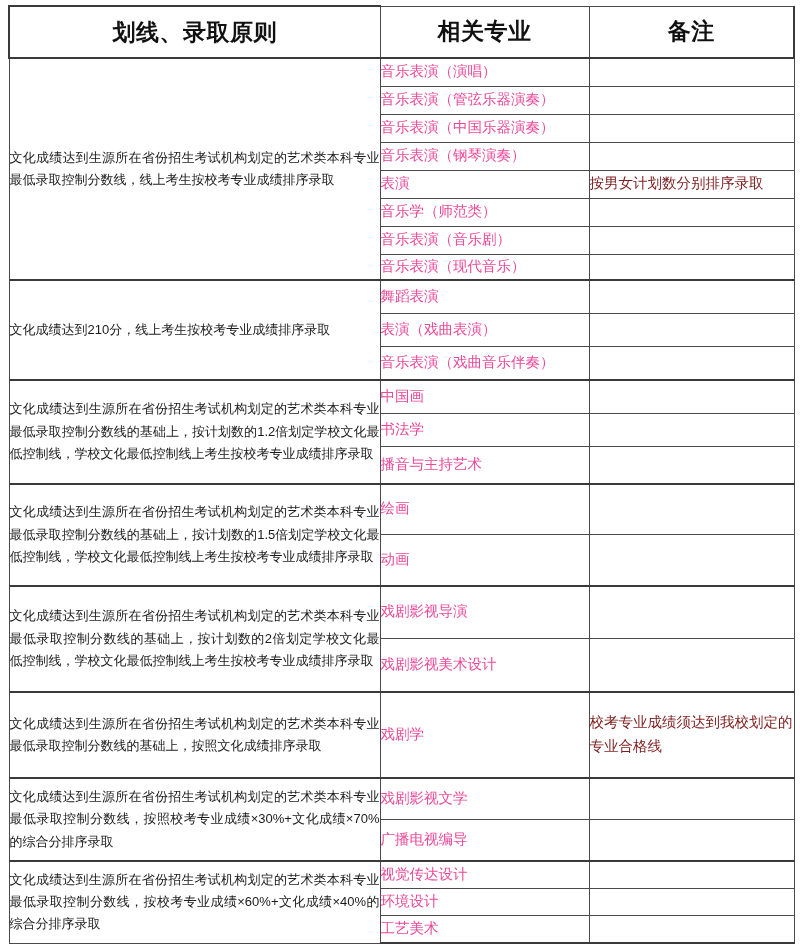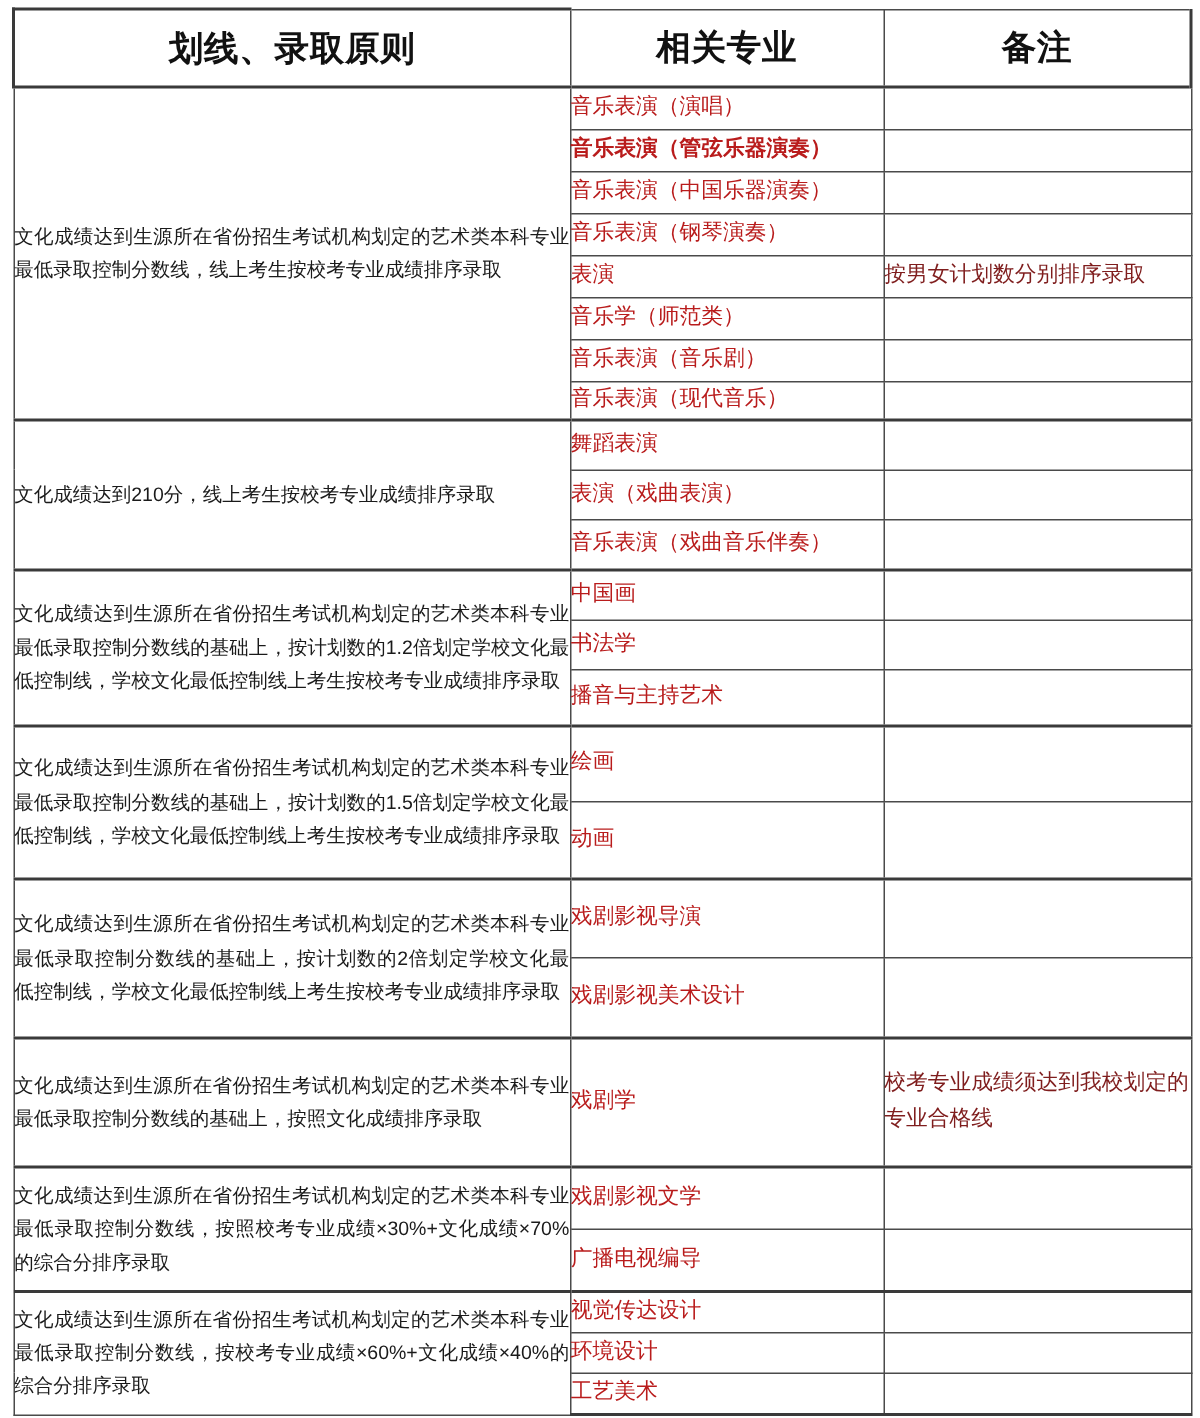--- a/index.html
+++ b/index.html
@@ -62,21 +62,21 @@
     line-height: 1.72;
     text-align: justify;
     text-justify: inter-ideograph;
     border-left: 2px solid #3a3a3a;
     color: #1a1a1a;
   }
   td.major-cell {
     padding: 2px 6px 2px 9px;
     font-size: 14.5px;
     line-height: 1.5;
-    color: #b91c1c;
+    color: #ec4899;
   }
   td.note-cell {
     padding: 2px 8px 2px 10px;
     font-size: 14.5px;
     line-height: 1.65;
     border-right: 2px solid #3a3a3a;
     color: #7f1d1d;
   }
   tr.section-start > td.rule-cell,
   tr.section-start > td.major-cell,
@@ -109,21 +109,21 @@
     <tbody id="table-body">
         <tr class="section-start" style="height: 28px;">
           <td class="rule-cell" rowspan="8">
             <span class="rule-text">文化成绩达到生源所在省份招生考试机构划定的艺术类本科专业最低录取控制分数线，线上考生按校考专业成绩排序录取</span>
           </td>
           <td class="major-cell">音乐表演（演唱）</td>
           <td class="note-cell">
             <span class="note-text"></span>
           </td>
         </tr>
-        <tr style="height: 28px; font-weight: bold;">
+        <tr style="height: 28px;">
           <td class="major-cell">音乐表演（管弦乐器演奏）</td>
           <td class="note-cell">
             <span class="note-text"></span>
           </td>
         </tr>
         <tr style="height: 28px;">
           <td class="major-cell">音乐表演（中国乐器演奏）</td>
           <td class="note-cell">
             <span class="note-text"></span>
           </td>

